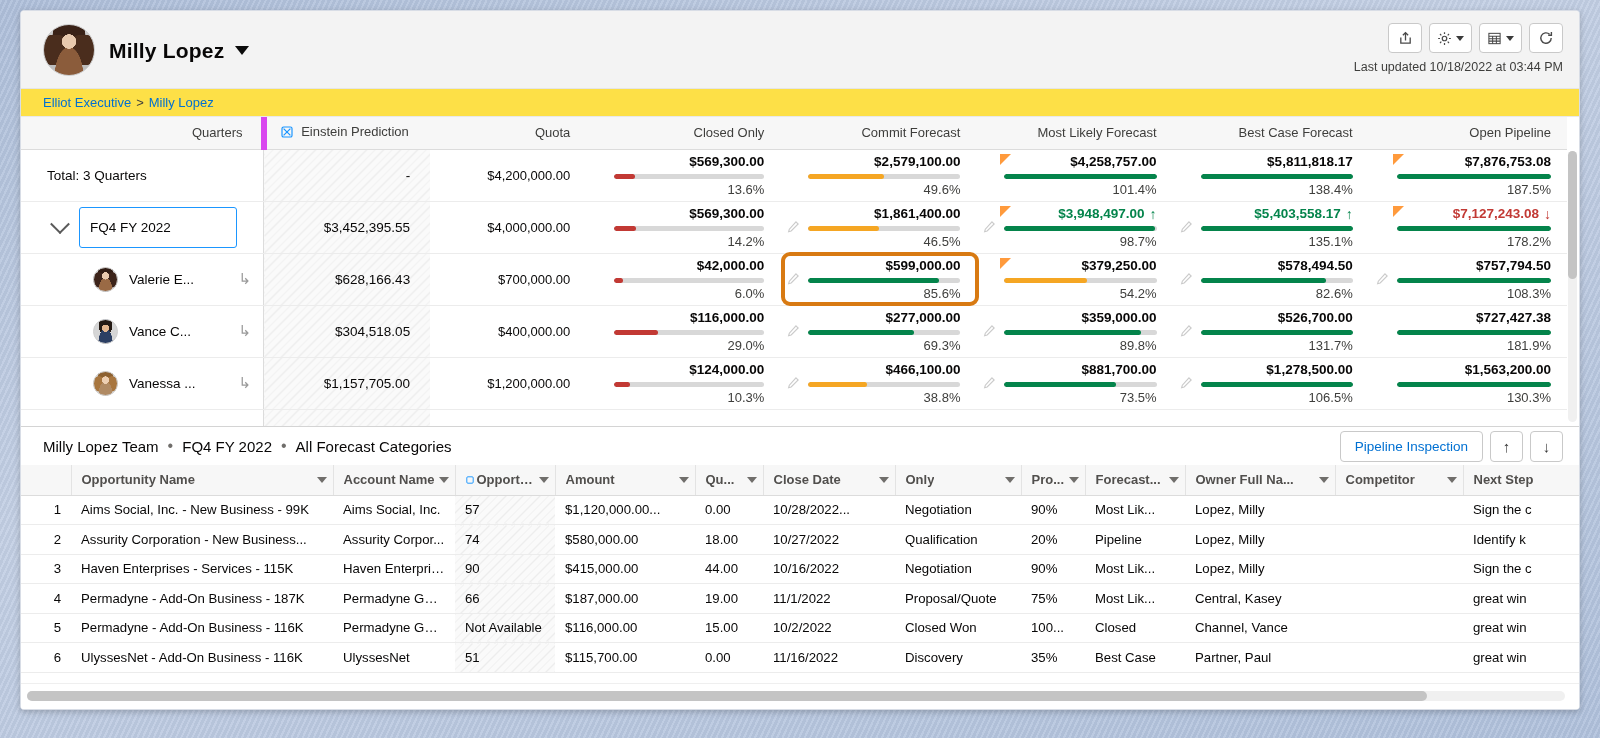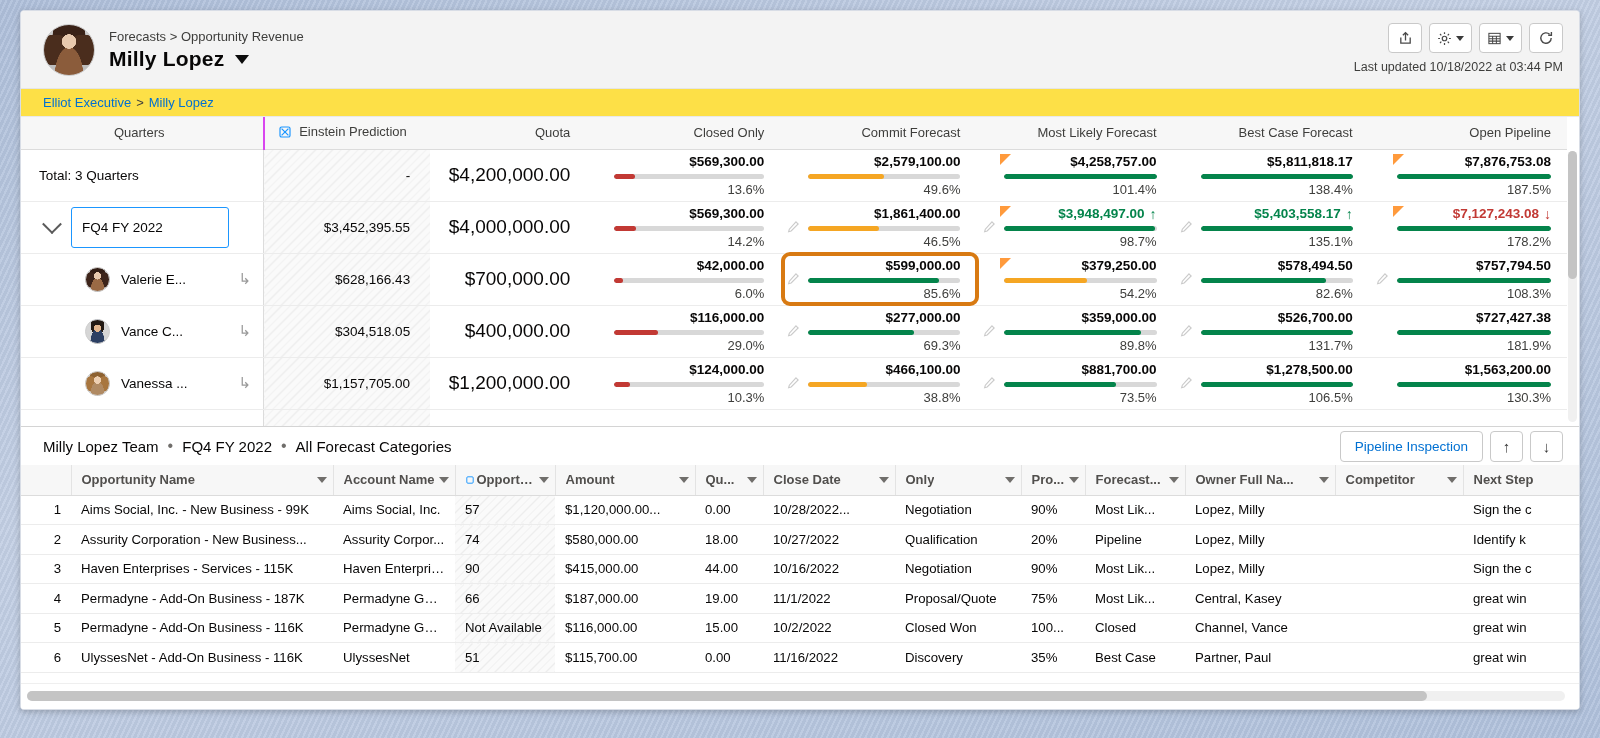--- a/index.html
+++ b/index.html
@@ -99,35 +99,35 @@
   table.fc th, table.fc td { padding: 0; }
 
   .fc thead th {
     height: 32px;
     background: #f7f7f7;
     border-bottom: 1px solid #dcdcdc;
     font-size: 13px; font-weight: normal; color: #3e3e3c;
     text-align: right; padding-right: 18px; vertical-align: middle;
     white-space: nowrap;
   }
-  .fc thead th.qh { text-align: center; padding-left: 13px; border-right: 2px solid #d946ef; }
+  .fc thead th.qh { text-align: right; padding-left: 13px; border-right: 6px solid #d946ef; }
   .fc thead th.eh { text-align: left; padding-left: 14px; }
   .ein-ico { display: inline-block; vertical-align: -2px; margin-right: 5px; }
 
   .fc td { border-bottom: 1px solid #ececec; vertical-align: middle; height: 52px; }
   .fc td.qc {
     border-right: 1px solid #dcdcdc; font-size: 13.5px; color: #080707;
-    padding-left: 18px; background: #fff;
+    padding-left: 26px; background: #fff;
   }
   .fc td.einstein {
     background-color: #fafafa;
     background-image: repeating-linear-gradient(135deg, rgba(0,0,0,.055) 0 1px, transparent 1px 6px);
     text-align: right; padding-right: 20px; font-size: 13.5px; color: #080707;
   }
-  .fc td.numc { text-align: right; padding-right: 18px; font-size: 19px; color: #080707; }
+  .fc td.numc { text-align: right; padding-right: 18px; font-size: 13px; color: #080707; }
   .fc td.metric { position: relative; padding: 0 18px 0 26px; }
 
   .mtop { display: flex; align-items: center; justify-content: flex-end; gap: 5px;
           font-size: 13.5px; color: #080707; line-height: 18px; font-weight: bold; }
   .mtop.neg { color: #c23934; }
   .mtop.pos { color: #04844b; }
   .bar { height: 5px; border-radius: 3px; background: #d8d8d8; margin: 3px 0 2px; position: relative; overflow: hidden; }
   .bar > i { position: absolute; left: 0; top: 0; bottom: 0; border-radius: 3px; display: block; }
   .mpct { font-size: 13px; color: #3e3e3c; text-align: right; line-height: 17px; }
 
@@ -244,21 +244,20 @@
                  background: #c4c4c4; border-radius: 5px; display: block; }
 </style>
 </head>
 <body>
 
 <div id="app">
 
   <div class="hdr">
     <div class="avatar"></div>
     <div class="hdr-text">
-      <div class="crumbtop">Forecasts &gt; Opportunity Revenue</div>
       <div class="titlerow">
         <div class="title">Milly Lopez</div>
         <div class="caret-dn"></div>
       </div>
     </div>
     <div class="hdr-right">
       <div class="btngrp">
         <div class="ibtn">
           <span>
             <svg width="15" height="15" viewBox="0 0 16 16" fill="none" stroke="#4a4a4a" stroke-width="1.4">

